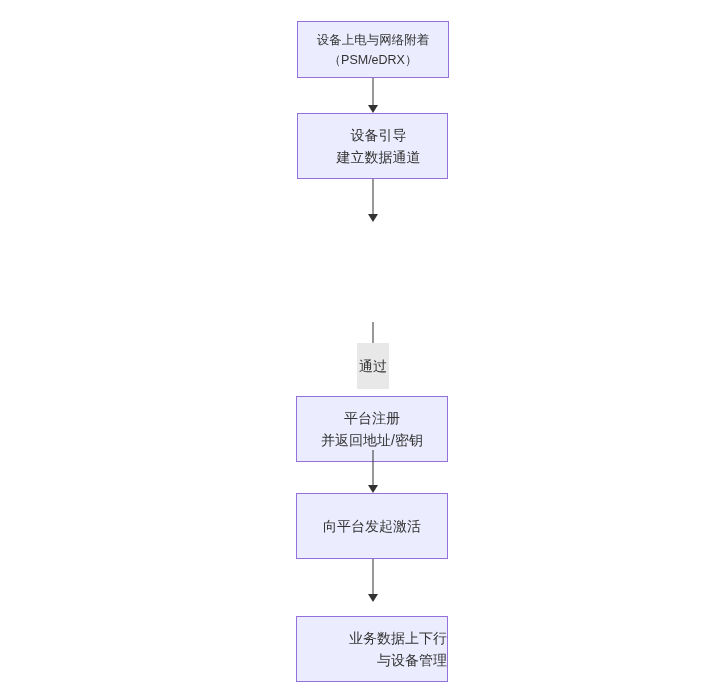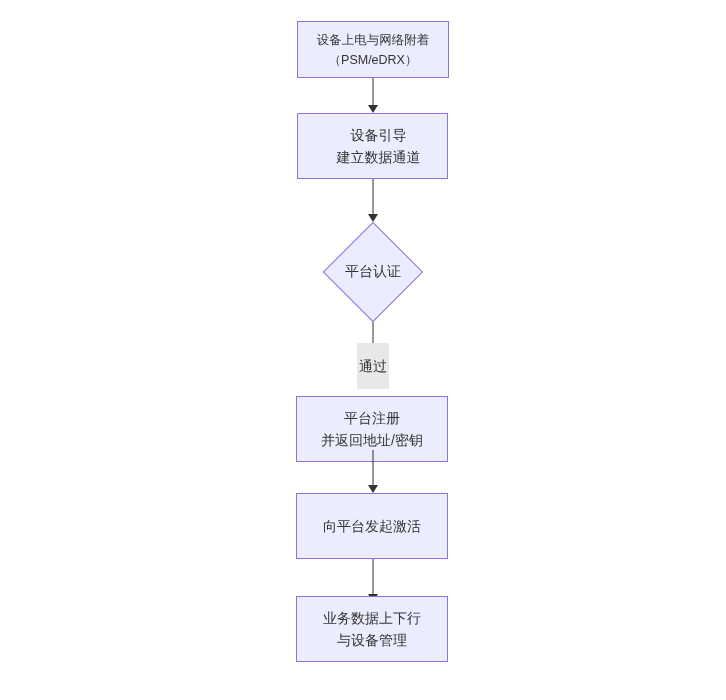--- a/index.html
+++ b/index.html
@@ -127,24 +127,20 @@
   <div class="node" style="left:297px; top:113px; width:151px; height:66px;padding-left:12px;">
     <span>设备引导</span>
     <span>建立数据通道</span>
   </div>
 
   <div class="edge" style="top:179px; height:43px;">
     <div class="line"></div>
     <div class="head"></div>
   </div>
 
-  <div class="diamond-wrap">
-    <div class="diamond-shape"></div>
-    <div class="diamond-label">平台认证</div>
-  </div>
 
   <div class="edge" style="top:322px; height:62px;">
     <div class="line"></div>
     <div class="head"></div>
   </div>
   <div class="edge-label">通过</div>
 
   <div class="node" style="left:296px; top:396px; width:152px; height:66px;">
     <span>平台注册</span>
     <span>并返回地址/密钥</span>
@@ -157,18 +153,18 @@
 
   <div class="node" style="left:296px; top:493px; width:152px; height:66px;">
     <span>向平台发起激活</span>
   </div>
 
   <div class="edge" style="top:559px; height:43px;">
     <div class="line"></div>
     <div class="head"></div>
   </div>
 
-  <div class="node" style="left:296px; top:596px; width:152px; height:66px;">
+  <div class="node" style="left:296px; top:616px; width:152px; height:66px;align-items:flex-end;">
     <span>业务数据上下行</span>
     <span>与设备管理</span>
   </div>
 
 </div>
 
 </body></html>

